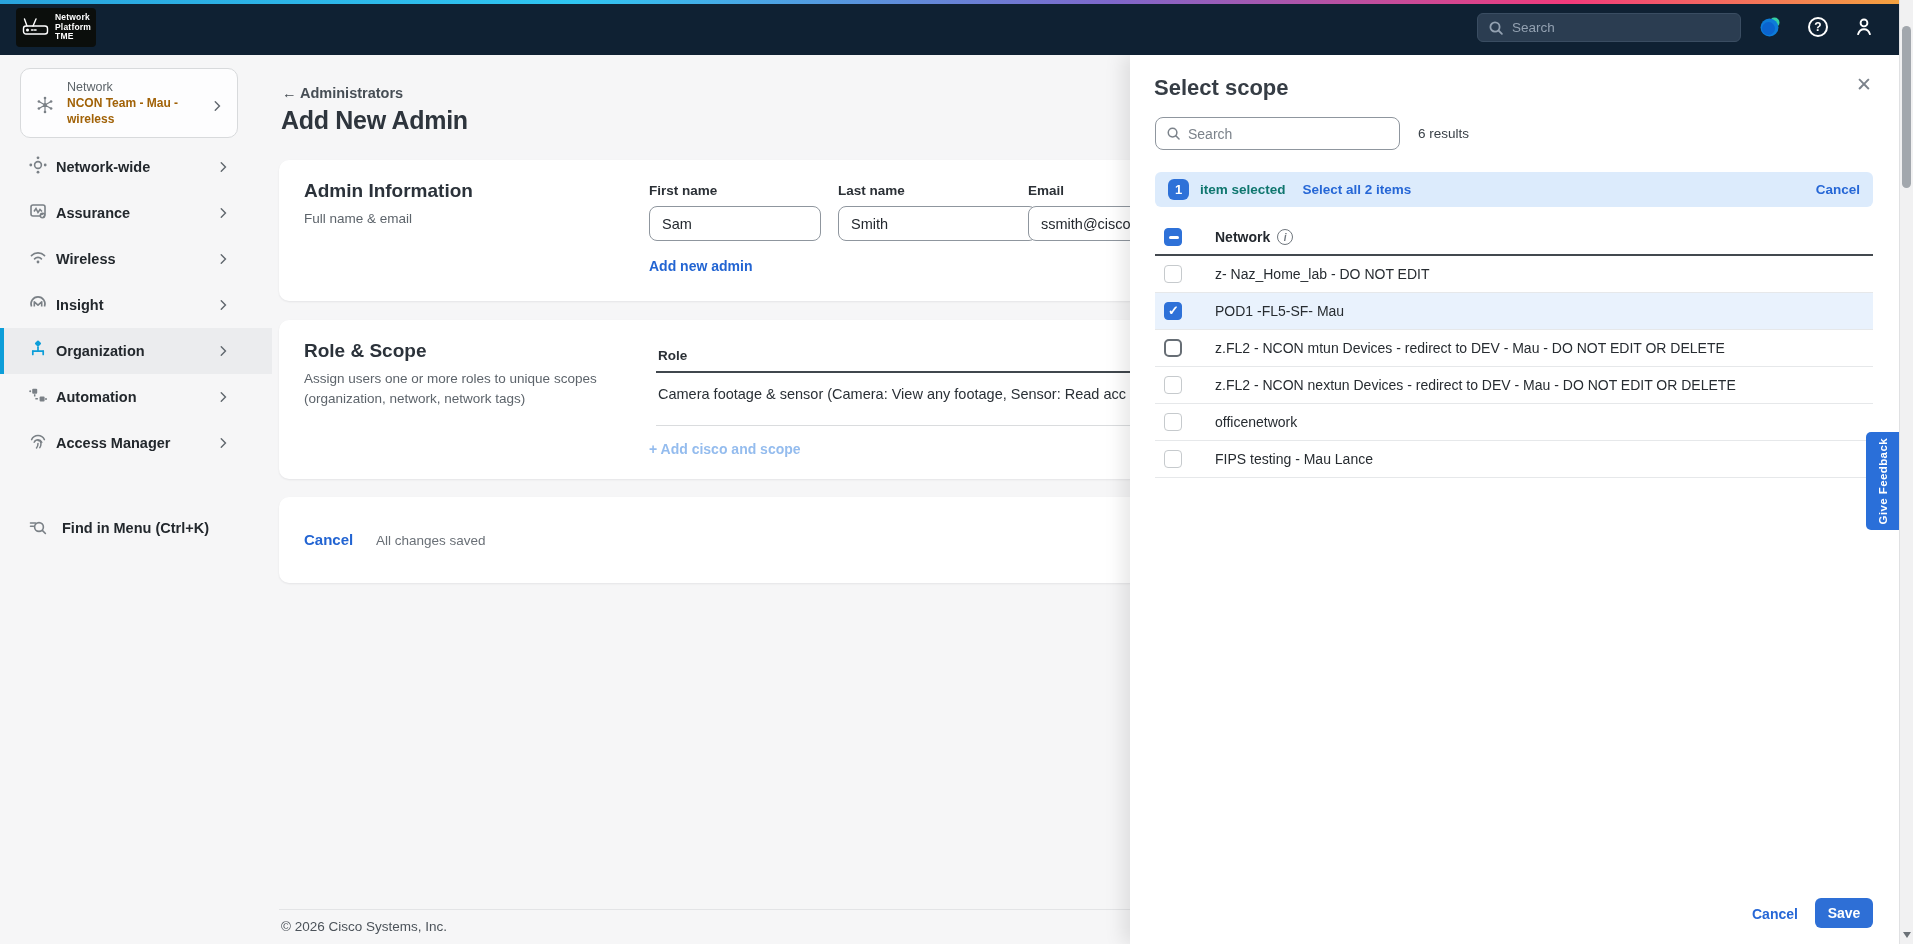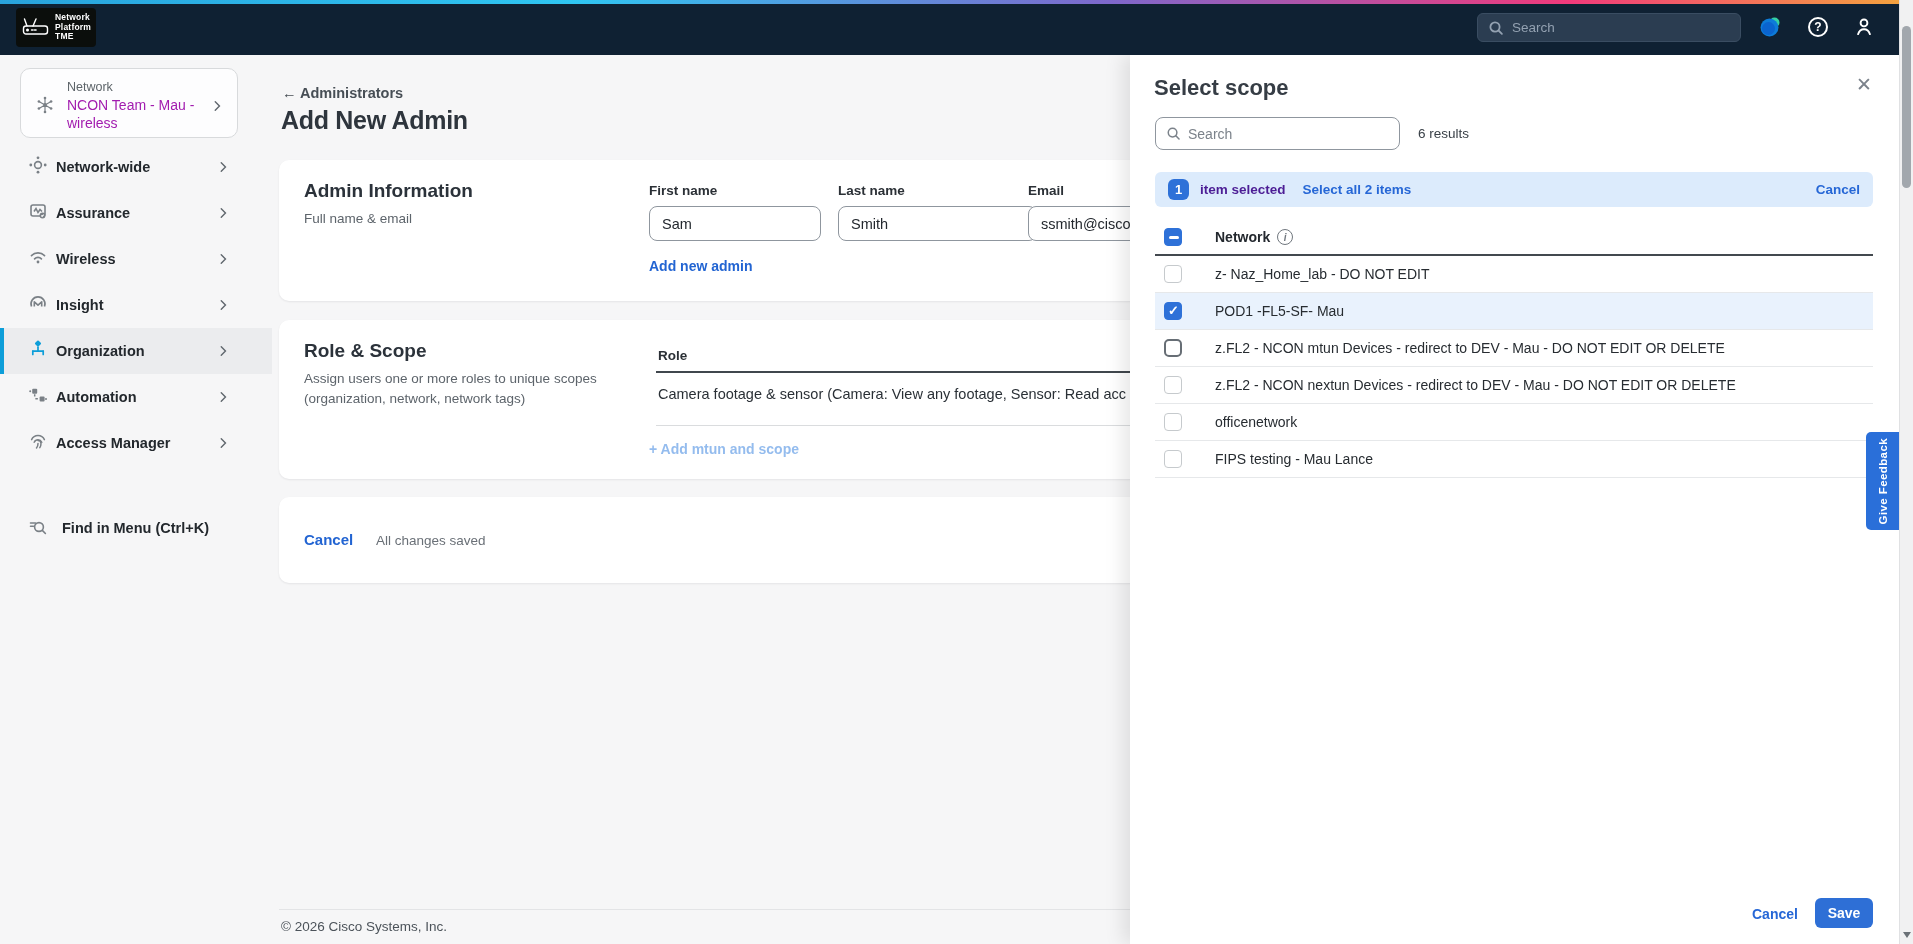--- a/index.html
+++ b/index.html
@@ -27,21 +27,21 @@
   .scrollbar { position:absolute; right:0; top:0; width:14px; height:944px; background:#f1f1f2;
     border-left:1px solid #e0e1e3; z-index:60; }
   .sb-thumb { position:absolute; left:2px; top:26px; width:9px; height:162px; background:#a2a7ad; border-radius:5px; }
   .sb-arrow-down { position:absolute; left:3px; bottom:6px; width:0; height:0;
     border-left:4px solid transparent; border-right:4px solid transparent; border-top:6px solid #6b7177; }
   
   .network-card { position:absolute; left:20px; top:68px; width:218px; height:70px;
     background:#fdfdfe; border:1px solid #d8dadc; border-radius:10px; cursor:pointer; }
   .network-card .nc-icon { position:absolute; left:14px; top:26px; }
   .nc-eyebrow { position:absolute; left:46px; top:11px; font-size:12.5px; color:#5d6469; }
-  .nc-name { position:absolute; left:46px; top:27px; width:140px; font-size:14px; font-weight:400; color:#a21caf; line-height:1.32; }
+  .nc-name { position:absolute; left:46px; top:27px; width:140px; font-size:12px; font-weight:700; color:#a16207; line-height:1.32; }
   .network-card .chev { position:absolute; right:13px; top:30px; }
   .nav { position:absolute; left:0; top:144px; width:272px; }
   .nav-item { position:relative; height:46px; display:flex; align-items:center; gap:8px;
     padding-left:28px; cursor:pointer; }
   .nav-item .chev { position:absolute; right:42px; }
   .nav-label { font-size:14.5px; font-weight:700; color:#23282d; }
   .nav-item.active { background:#ebecee; }
   .nav-item.active::before { content:""; position:absolute; left:0; top:0; bottom:0; width:4px; background:#0d9ed9; }
   .nav-item svg.ic { stroke:#7a8086; }
   .nav-item.active svg.ic { stroke:#0d9ed9; }
@@ -84,21 +84,21 @@
   .panel-search { position:absolute; left:25px; top:62px; width:245px; height:33px;
     border:1.5px solid #8f969e; border-radius:8px; display:flex; align-items:center; gap:7px; padding:0 10px; background:#fff; }
   .panel-search input { border:none; outline:none; width:190px; font-family:"Liberation Sans",sans-serif;
     font-size:14px; color:#30363c; }
   .panel-search input::placeholder { color:#7b828a; }
   .results-count { position:absolute; left:288px; top:71px; font-size:13.5px; color:#3a4148; }
   .selbar { position:absolute; left:25px; top:117px; width:718px; height:35px; background:#dcebfc;
     border-radius:6px; display:flex; align-items:center; padding:0 13px; }
   .sel-badge { width:21px; height:21px; border-radius:6px; background:#2e71d8; color:#fff;
     font-size:13px; font-weight:800; display:flex; align-items:center; justify-content:center; margin-right:11px; }
-  .sel-label { font-size:13.5px; font-weight:700; color:#4c1d95; margin-right:17px; }
+  .sel-label { font-size:13.5px; font-weight:700; color:#0f766e; margin-right:17px; }
   .sel-link { font-size:13.5px; font-weight:700; color:#2667d6; cursor:pointer;text-align:right; }
   .sel-cancel { margin-left:auto; }
   .group-row { position:absolute; left:25px; top:165px; width:718px; height:34px; display:flex; align-items:center; }
   .cb { width:18px; height:18px; border:1.5px solid #c6cacd; border-radius:4px; background:#fff;
     margin-left:9px; flex:0 0 auto; cursor:pointer; position:relative; }
   .cb.ind { background:#2e71d8; border-color:#2e71d8; }
   .cb.ind::after { content:""; position:absolute; left:4px; top:7px; width:10px; height:2.5px; background:#fff; border-radius:2px; }
   .group-name { font-size:14px; font-weight:700; color:#23282e; margin-left:33px; }
   .info-icon { width:16px; height:16px; border:1.5px solid #70777e; border-radius:50%; color:#70777e;
     font-size:10px; font-weight:700; display:flex; align-items:center; justify-content:center; margin-left:7px; font-style:italic; }
@@ -325,21 +325,21 @@
 <div class="card card2">
   <div class="sec-title">Role &amp; Scope</div>
   <div class="sec-sub">
     <div>Assign users one or more roles to unique scopes</div>
     <div>(organization, network, network tags)</div>
   </div>
   <div class="role-header">Role</div>
   <div class="role-underline"></div>
   <div class="role-value">Camera footage &amp; sensor (Camera: View any footage, Sensor: Read acc</div>
   <div class="role-divider"></div>
-  <div class="add-role">+ Add mtun and scope</div>
+  <div class="add-role">+ Add cisco and scope</div>
 </div>
 
 <div class="card card3">
   <div class="blue-link c3-cancel">Cancel</div>
   <div class="c3-status">All changes saved</div>
 </div>
 
 <div class="footer-divider"></div>
 <div class="copyright">© 2026 Cisco Systems, Inc.</div>
 

